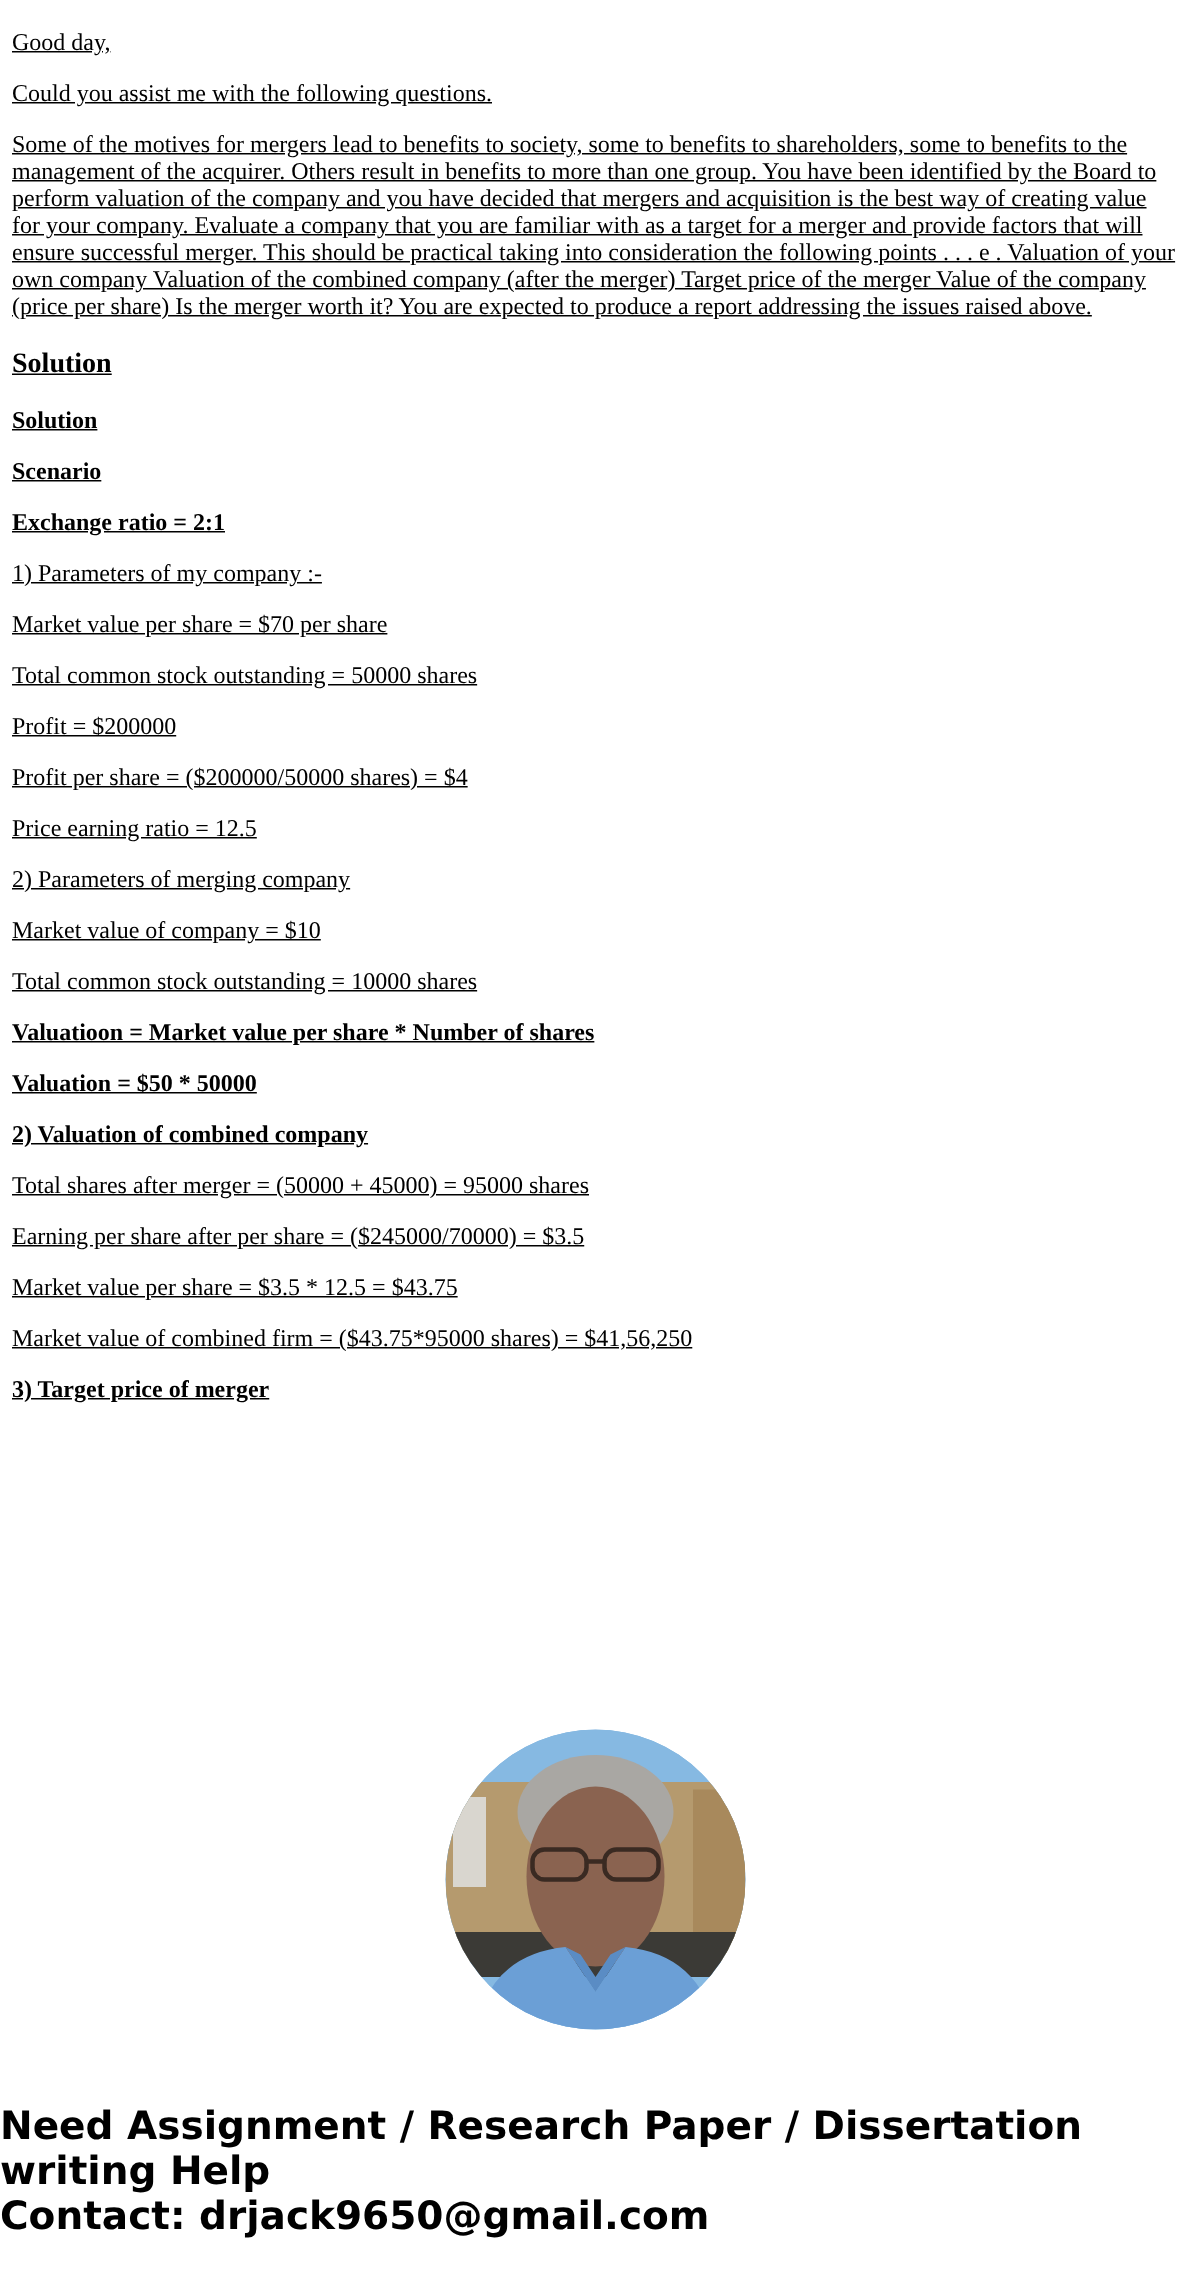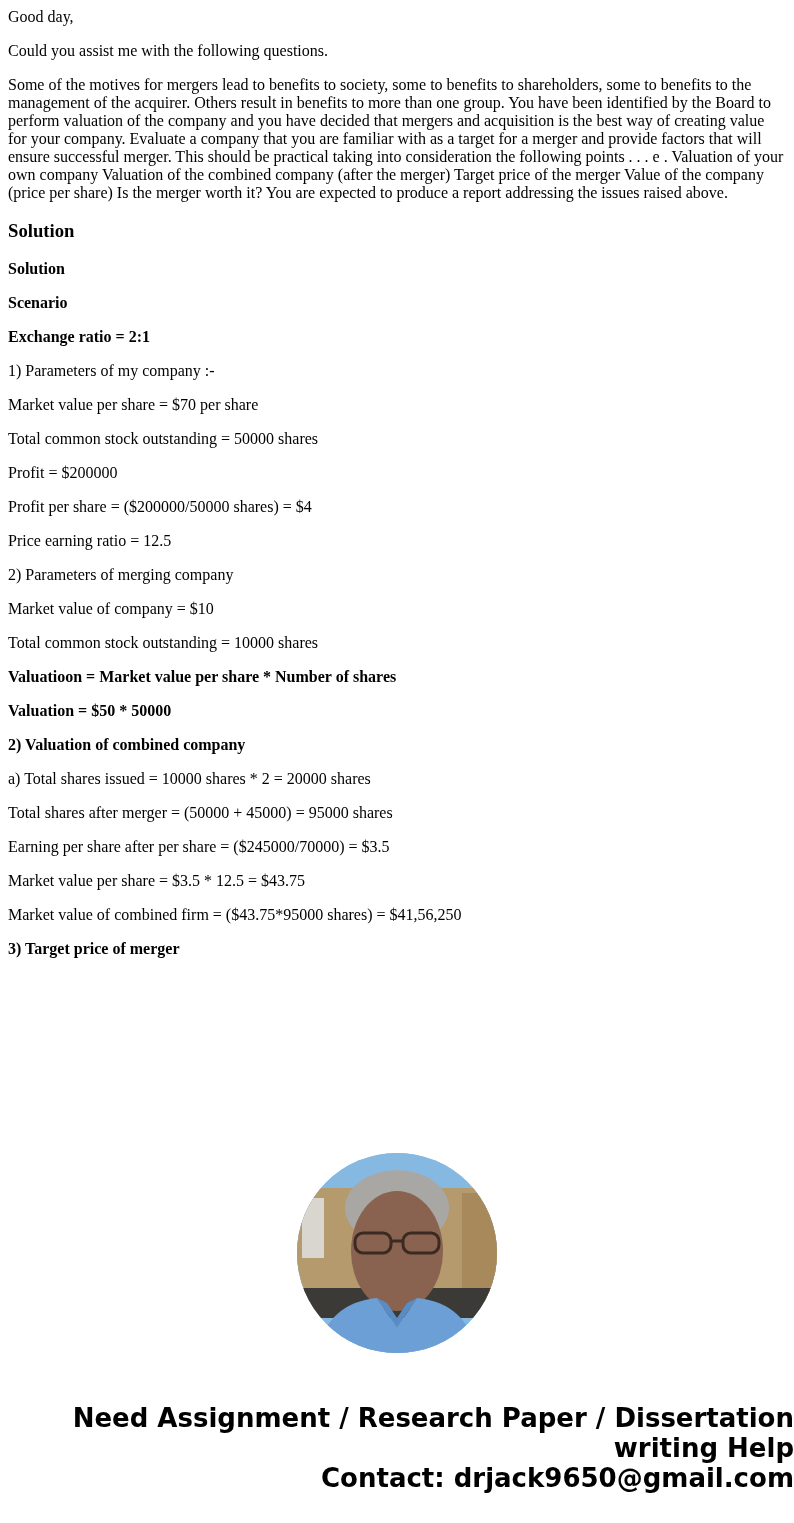--- a/index.html
+++ b/index.html
@@ -1,31 +1,31 @@
 <!DOCTYPE html>
 <html><head>
   <meta charset="utf-8">
   <style>
     html, body { margin: 0; padding: 0; background: #ffffff; }
     body { width: 794px; height: 1523px; position: relative; overflow: hidden; color: #000; }
     .content {
-      position: absolute; left: 8px; top: 0; width: 778px; height: 1123px; overflow: hidden;
-      font-family: "Liberation Serif", "DejaVu Serif", serif; font-size: 16px; line-height: 18px;
+      position: absolute; left: 8px; top: 12px; width: 778px; height: 1123px; overflow: hidden;
+      font-family: "Liberation Serif", "DejaVu Serif", serif; font-size: 16px; line-height: 18px; text-decoration: underline;
     }
     .content p { margin: 16px 0; }
     .content p:first-child { margin-top: 8px; }
     .content h3 { font-size: 18.7px; font-weight: bold; margin: 18px 0; line-height: 22px; }
     .b { font-weight: bold; }
     .photo-wrap {
       position: absolute; left: 297px; top: 1153px; width: 200px; height: 200px;
       border-radius: 50%; overflow: hidden; background: #7fb3de;
     }
     .photo-wrap svg { display: block; }
     .footer {
-      position: absolute; left: 0; top: 1403px; width: 794px; text-align: right;
+      position: absolute; left: 0; top: 1403px; width: 794px; text-align: left;
       font-family: "DejaVu Sans", sans-serif; font-weight: bold; font-size: 26px; line-height: 30px;
       letter-spacing: 0px;
     }
     .footer div { margin: 0; }
   </style>
 </head>
 <body>
 
 <div class="content">
   <p>Good day,</p>
@@ -41,21 +41,20 @@
       <p>Total common stock outstanding = 50000 shares</p>
       <p>Profit = $200000</p>
       <p>Profit per share = ($200000/50000 shares) = $4</p>
       <p>Price earning ratio = 12.5</p>
       <p>2) Parameters of merging company</p>
       <p>Market value of company = $10</p>
       <p>Total common stock outstanding = 10000 shares</p>
       <p class="b">Valuatioon = Market value per share * Number of shares</p>
       <p class="b">Valuation = $50 * 50000</p>
       <p class="b">2) Valuation of combined company</p>
-      <p>a) Total shares issued = 10000 shares * 2 = 20000 shares</p>
       <p>Total shares after merger = (50000 + 45000) = 95000 shares</p>
       <p>Earning per share after per share = ($245000/70000) = $3.5</p>
       <p>Market value per share = $3.5 * 12.5 = $43.75</p>
       <p>Market value of combined firm = ($43.75*95000 shares) = $41,56,250</p>
       <p class="b">3) Target price of merger</p>
     </div>
 </div>
 
 <div class="photo-wrap">
   <svg width="200" height="200" viewBox="0 0 200 200">

